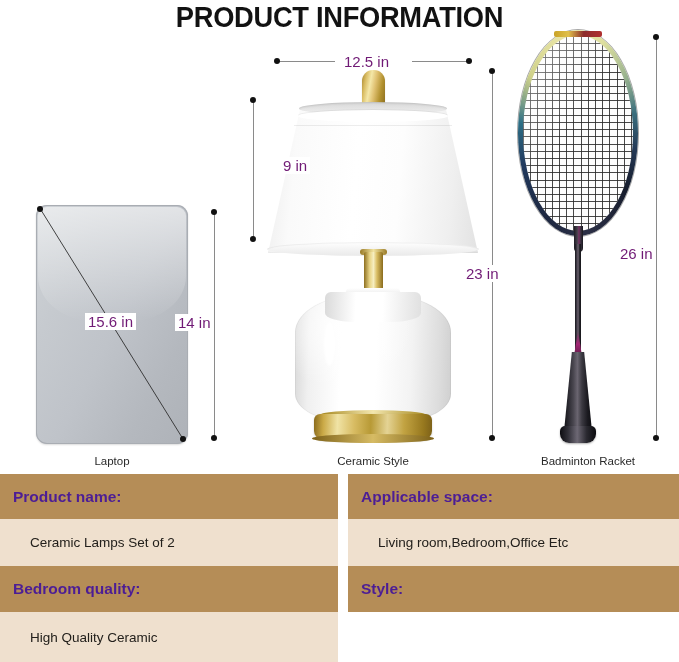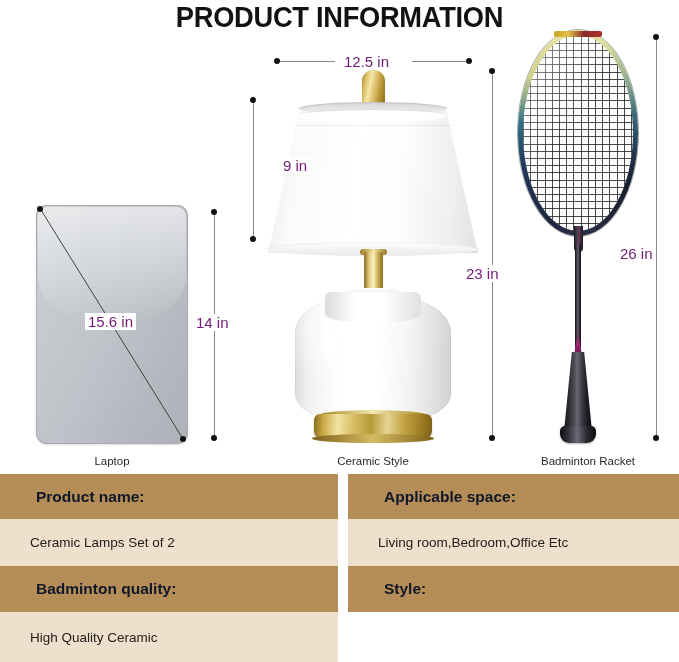--- a/index.html
+++ b/index.html
@@ -106,21 +106,21 @@
   #grip-cap{position:absolute;left:50%;top:396px;width:36px;height:17px;margin-left:-18px;
      border-radius:5px 5px 9px 9px;
      background:linear-gradient(90deg,#0d0d11,#302f37 22%,#6d6874 48%,#2a2930 74%,#0b0b0f);
      box-shadow:0 1px 2px rgba(0,0,0,.3);}
 
   
   #table{position:absolute;left:0;top:474px;width:679px;height:188px;}
   .tcol{position:absolute;top:0;width:338px;height:188px;}
   .tcol.left{left:0;} .tcol.right{left:348px;width:336px;}
   .cell{position:absolute;left:0;width:100%;display:flex;align-items:center;box-sizing:border-box;}
-  .cell.hdr{background:#b58d57;font-size:15.5px;font-weight:bold;color:#0f172a;padding-left:36px;}
+  .cell.hdr{background:#b58d57;font-size:15.5px;font-weight:bold;color:#4c1d95;padding-left:13px;}
   .cell.val{background:#efe0ce;font-size:13.5px;font-weight:normal;color:#23201c;padding-left:30px;}
   .r0{top:0;height:45px;} .r1{top:45px;height:47px;}
   .r2{top:92px;height:46px;} .r3{top:138px;height:50px;}
 </style>
 </head>
 <body>
 
 <div id="title">PRODUCT INFORMATION</div>
 
 <div id="laptop-wrap">
@@ -131,21 +131,21 @@
     <line x1="5" y1="5" x2="147" y2="234" stroke="#2f2f2f" stroke-width="0.9"></line>
   </svg>
   <div class="dot" style="left:1px;top:1px;"></div>
   <div class="dot" style="left:144px;top:231px;"></div>
 </div>
 <div class="dlabel" style="left:85px;top:313px;text-align:right;">15.6 in</div>
 
 <div class="vline" style="left:214px;top:212px;height:226px;"></div>
 <div class="dot" style="left:211px;top:209px;"></div>
 <div class="dot" style="left:211px;top:435px;"></div>
-<div class="dlabel" style="left:193px;top:314px;">14 in</div>
+<div class="dlabel" style="left:175px;top:314px;">14 in</div>
 <div class="caption" style="left:52px;top:455px;width:120px;">Laptop</div>
 
 <div id="lamp-wrap">
   <div id="finial"></div>
   <div id="finial-base"></div>
   <div id="shade"></div>
   <div id="shade-top"></div>
   <div id="shade-toprim"></div>
   <div id="shade-seam"></div>
   <div id="shade-botrim"></div>
@@ -197,21 +197,21 @@
 <div class="vline" style="left:656px;top:37px;height:401px;"></div>
 <div class="dot" style="left:653px;top:34px;"></div>
 <div class="dot" style="left:653px;top:435px;"></div>
 <div class="dlabel" style="left:617px;top:245px;">26 in</div>
 <div class="caption" style="left:528px;top:455px;width:120px;">Badminton Racket</div>
 
 <div id="table">
   <div class="tcol left">
     <div class="cell hdr r0">Product name:</div>
     <div class="cell val r1">Ceramic Lamps Set of 2</div>
-    <div class="cell hdr r2">Badminton quality:</div>
+    <div class="cell hdr r2">Bedroom quality:</div>
     <div class="cell val r3">High Quality Ceramic</div>
   </div>
   <div class="tcol right">
     <div class="cell hdr r0">Applicable space:</div>
     <div class="cell val r1">Living room,Bedroom,Office Etc</div>
     <div class="cell hdr r2">Style:</div>
   </div>
 </div>
 
 </body></html>

